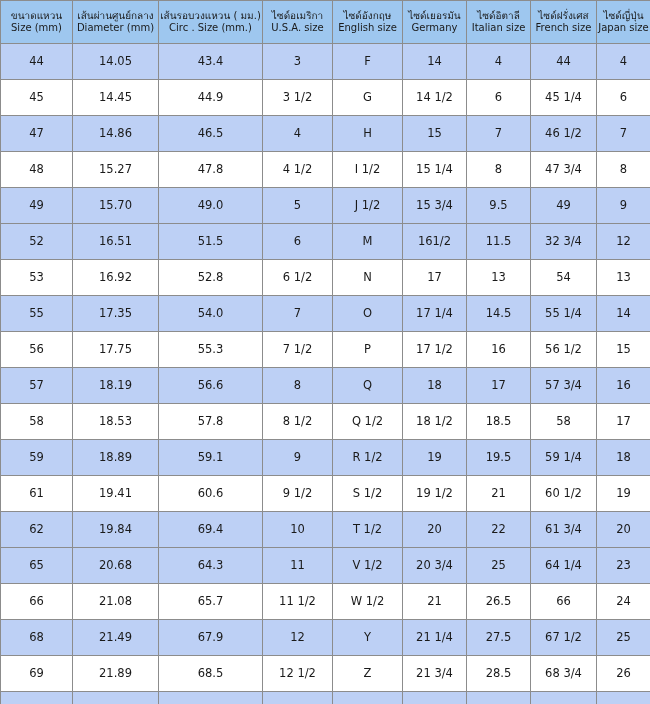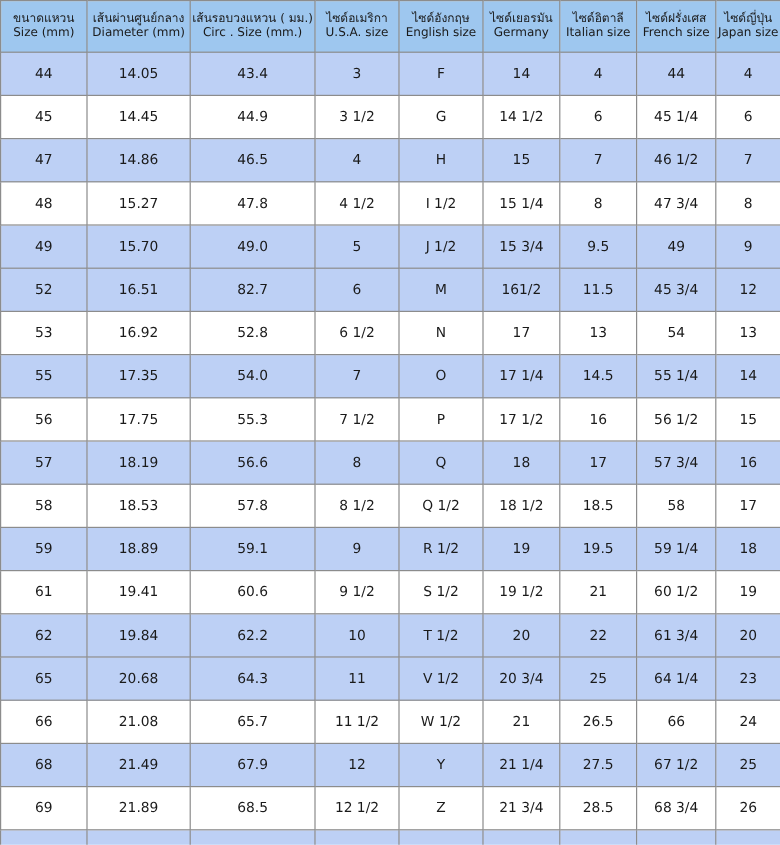--- a/index.html
+++ b/index.html
@@ -188,26 +188,26 @@
         <td>5</td>
         <td>J 1/2</td>
         <td>15 3/4</td>
         <td>9.5</td>
         <td>49</td>
         <td>9</td>
       </tr>
       <tr class="row-shaded">
         <td>52</td>
         <td>16.51</td>
-        <td>82.7</td>
+        <td>51.5</td>
         <td>6</td>
         <td>M</td>
         <td>161/2</td>
         <td>11.5</td>
-        <td>45 3/4</td>
+        <td>32 3/4</td>
         <td>12</td>
       </tr>
       <tr class="row-plain">
         <td>53</td>
         <td>16.92</td>
         <td>52.8</td>
         <td>6 1/2</td>
         <td>N</td>
         <td>17</td>
         <td>13</td>
@@ -276,21 +276,21 @@
         <td>9 1/2</td>
         <td>S 1/2</td>
         <td>19 1/2</td>
         <td>21</td>
         <td>60 1/2</td>
         <td>19</td>
       </tr>
       <tr class="row-shaded">
         <td>62</td>
         <td>19.84</td>
-        <td>62.2</td>
+        <td>69.4</td>
         <td>10</td>
         <td>T 1/2</td>
         <td>20</td>
         <td>22</td>
         <td>61 3/4</td>
         <td>20</td>
       </tr>
       <tr class="row-shaded">
         <td>65</td>
         <td>20.68</td>

